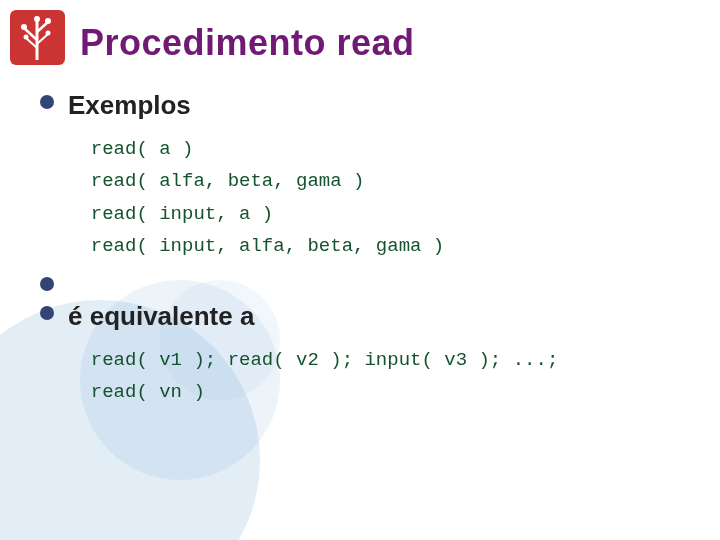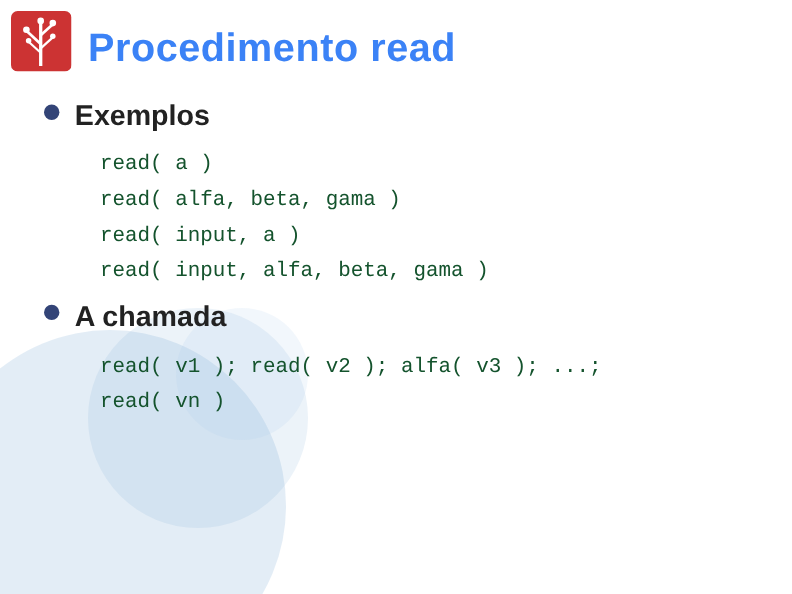--- a/index.html
+++ b/index.html
@@ -57,21 +57,21 @@
       height: 55px;
     }
 
     
     .page-title {
       position: absolute;
       top: 22px;
       left: 80px;
       font-size: 36px;
       font-weight: bold;
-      color: #3b82f6;
+      color: #701a75;
       letter-spacing: 0.5px;
     }
 
     
     .content {
       position: absolute;
       top: 90px;
       left: 40px;
       right: 20px;
     }
@@ -158,26 +158,29 @@
       <div class="code-block">  read( a )
   read( alfa, beta, gama )
   read( input, a )
   read( input, alfa, beta, gama )</div>
     </div>
   </div>
 
   <div class="section">
     <div class="bullet-item">
       <div class="bullet-dot"></div>
-      <div>
-        <div class="bullet-label">A chamada</div>
-      </div>
     </div>
   </div>
 
   <div class="section">
+    <div class="bullet-item">
+      <div class="bullet-dot"></div>
+      <div>
+        <div class="bullet-label">é equivalente a</div>
+      </div>
+    </div>
     <div class="section-content">
-      <div class="code-block">  read( v1 ); read( v2 ); alfa( v3 ); ...;
+      <div class="code-block">  read( v1 ); read( v2 ); input( v3 ); ...;
   read( vn )</div>
     </div>
   </div>
 
 </div>
 
 </body></html>

